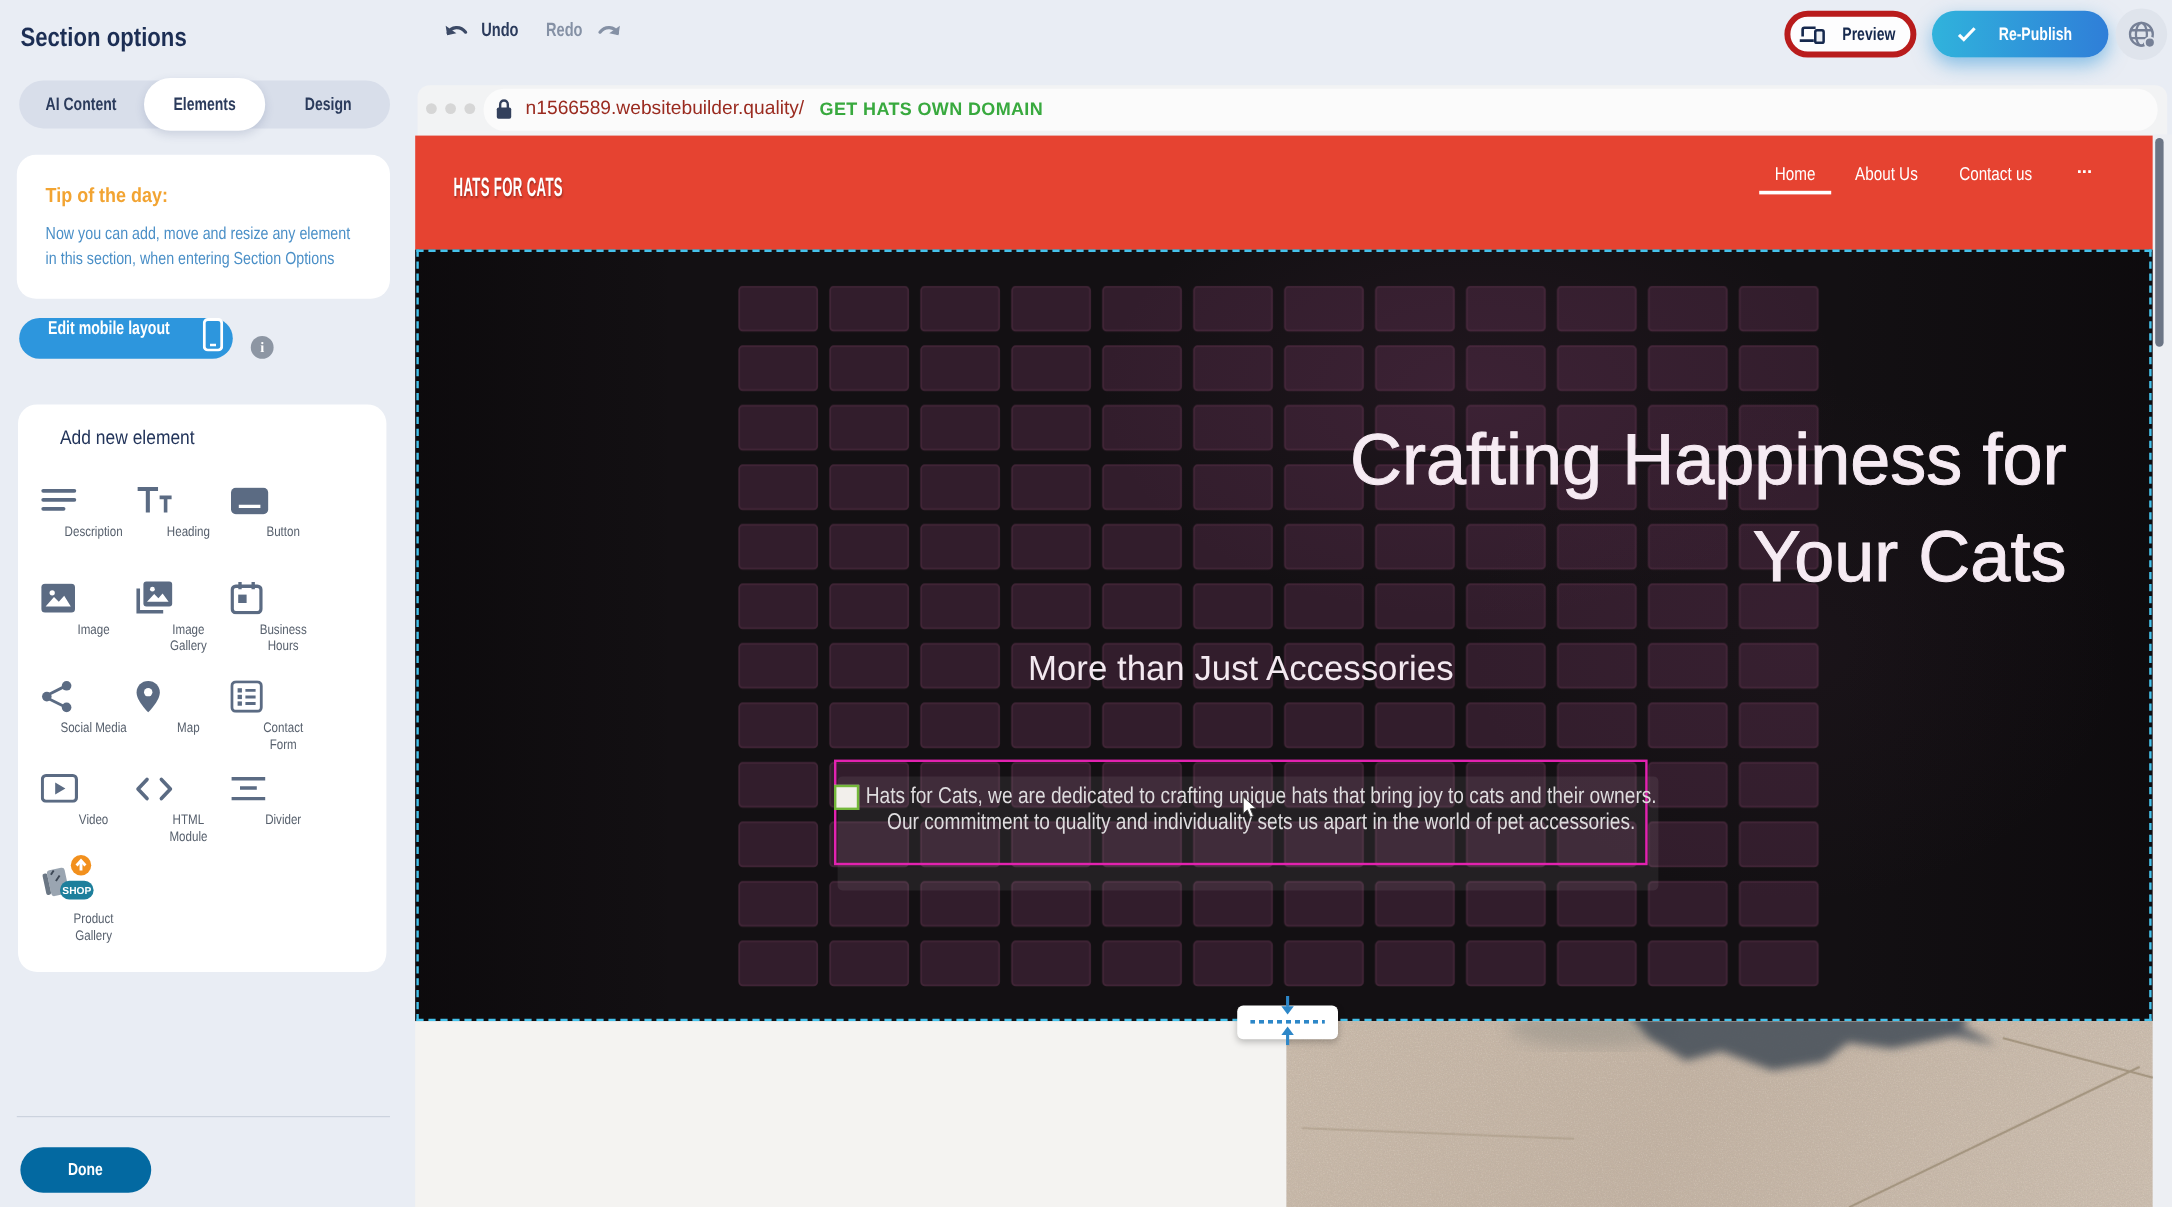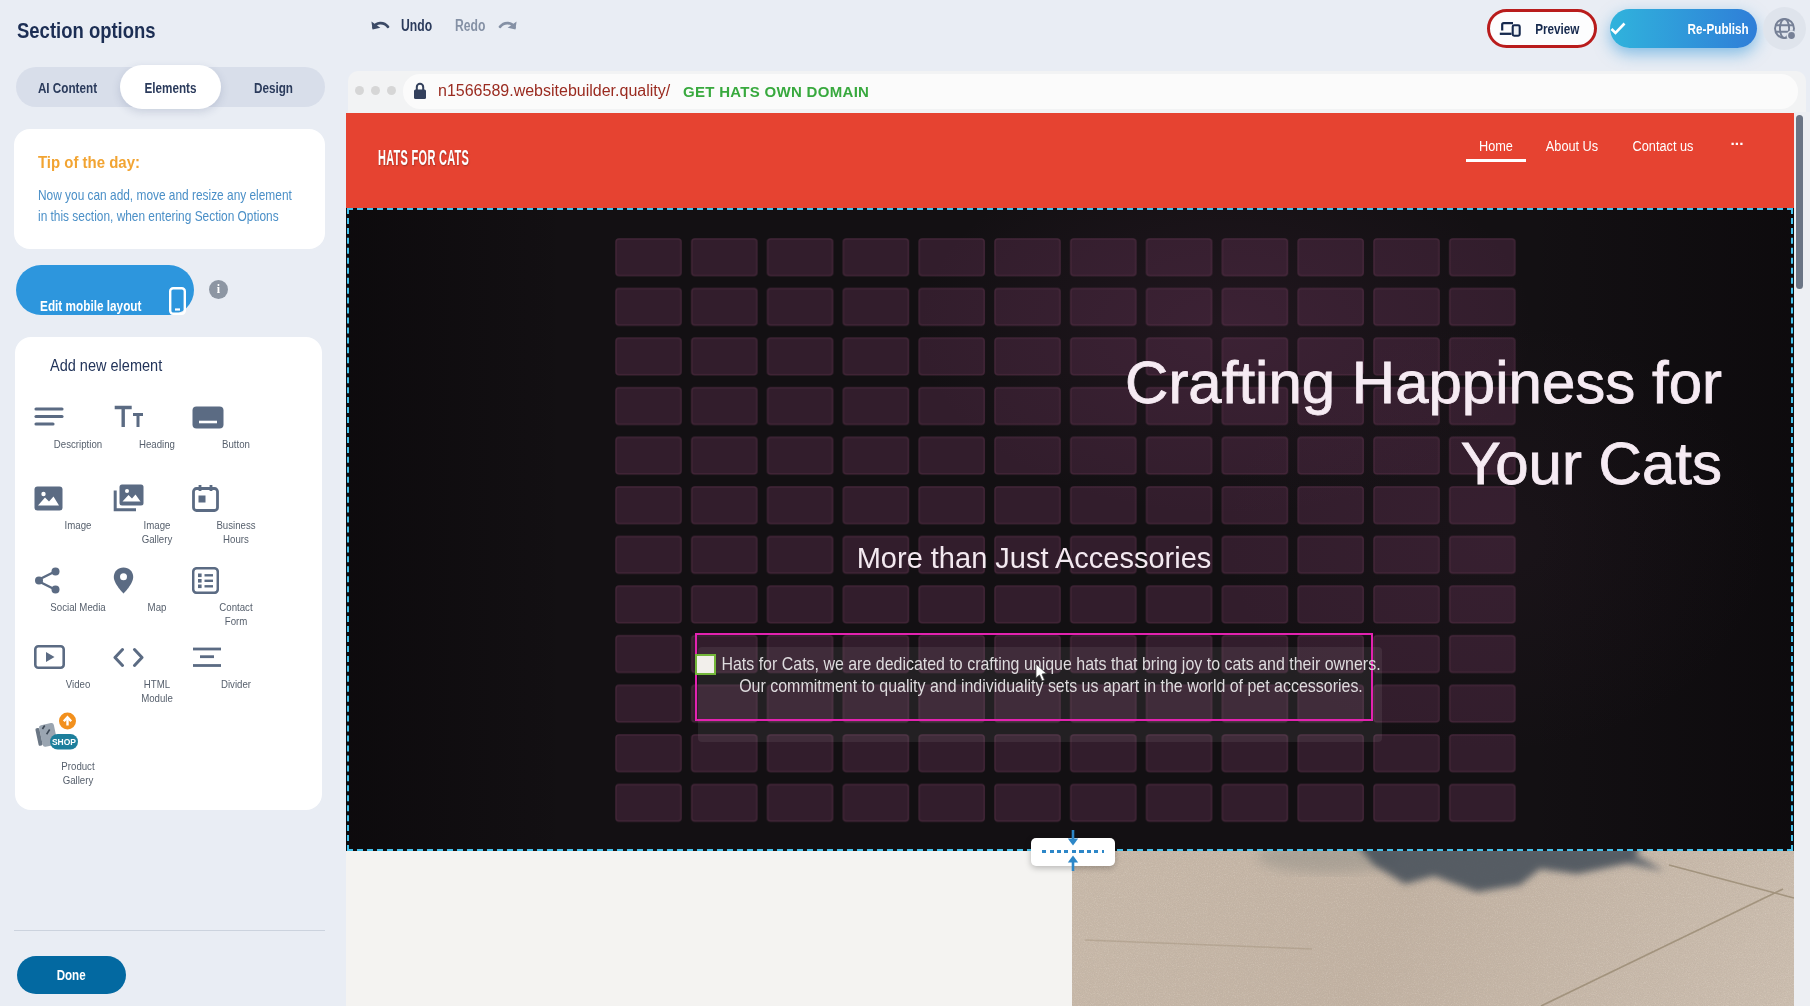--- a/index.html
+++ b/index.html
@@ -20,30 +20,30 @@
   <span style="font-size:16px;font-weight:bold;color:#2b3b5c;display:inline-block;transform:scaleX(0.76);transform-origin:left center;">Undo</span>
 </div>
 <div class="abs" style="left:455px;top:17px;display:flex;align-items:center;gap:8px;">
   <span style="font-size:16px;font-weight:bold;color:#8591a5;display:inline-block;transform:scaleX(0.76);transform-origin:left center;margin-right:-8px;">Redo</span>
   <svg width="23" height="18" viewBox="0 0 23 18">
     <path d="M19.5 10.5 C17 5.2, 9.5 4.2, 5 9.8" fill="none" stroke="#8591a5" stroke-width="2.7" stroke-linecap="round"></path>
     <path d="M21.6 4.4 L20.4 12.4 L12.7 10.7 Z" fill="#8591a5"></path>
   </svg>
 </div>
 
-<div class="abs" style="left:1487px;top:9px;width:110px;height:39px;background:#fdfdfe;border:3px solid #b91c1c;border-radius:20px;display:flex;align-items:center;justify-content:center;gap:8px;">
+<div class="abs" style="left:1487px;top:9px;width:110px;height:39px;background:#fdfdfe;border:5px solid #b91c1c;border-radius:20px;display:flex;align-items:center;justify-content:center;gap:8px;">
   <svg width="22" height="17" viewBox="0 0 22 17">
     <path d="M3.2 10.5 V4.6 Q3.2 3.1 4.7 3.1 H14" fill="none" stroke="#16294e" stroke-width="2.2"></path>
     <path d="M0.8 13.8 H12.5" stroke="#16294e" stroke-width="2.3"></path>
     <rect x="13.7" y="5.3" width="7" height="10.4" rx="1.4" fill="#eef1f5" stroke="#16294e" stroke-width="2.1"></rect>
   </svg>
   <span style="font-size:15px;font-weight:bold;color:#16294e;display:inline-block;transform:scaleX(0.78);">Preview</span>
 </div>
 
-<div class="abs" style="left:1610px;top:9px;width:147px;height:39px;background:linear-gradient(90deg,#30b3dc,#2f7ed8);border-radius:20px;display:flex;align-items:center;justify-content:space-between;gap:10px;box-shadow:0 6px 16px rgba(47,150,216,0.55);">
+<div class="abs" style="left:1610px;top:9px;width:147px;height:39px;background:linear-gradient(90deg,#30b3dc,#2f7ed8);border-radius:20px;display:flex;align-items:center;justify-content:center;gap:10px;box-shadow:0 6px 16px rgba(47,150,216,0.55);">
   <svg width="16" height="13" viewBox="0 0 16 13">
       <path d="M1.5 7 L5.5 11 L14.5 1.5" fill="none" stroke="#fff" stroke-width="2.6"></path>
     </svg>
   <span style="font-size:15px;font-weight:bold;color:#fff;display:inline-block;transform:scaleX(0.78);">Re-Publish</span>
 </div>
 
 <div class="abs" style="left:1763px;top:7px;width:43px;height:43px;border-radius:50%;background:#dfe4ec;display:flex;align-items:center;justify-content:center;">
   <svg width="25" height="25" viewBox="0 0 25 25">
     <g fill="none" stroke="#768096" stroke-width="1.9">
       <circle cx="12.5" cy="12.5" r="9.5"></circle>
@@ -59,21 +59,21 @@
 <div class="abs" style="left:16px;top:67px;width:309px;height:40px;display:flex;align-items:center;">
   <div style="flex:1;text-align:center;font-size:15px;font-weight:bold;color:#2b3b5c;transform:scaleX(0.78);">AI Content</div>
   <div style="flex:1;text-align:center;font-size:15px;font-weight:bold;color:#2b3b5c;transform:scaleX(0.78);">Elements</div>
   <div style="flex:1;text-align:center;font-size:15px;font-weight:bold;color:#2b3b5c;transform:scaleX(0.78);">Design</div>
 </div>
 
 <div class="abs" style="left:14px;top:129px;width:311px;height:120px;background:#fff;border-radius:16px;"></div>
 <div class="abs" style="left:38px;top:153px;font-size:17px;font-weight:bold;color:#f2a432;transform:scaleX(0.88);transform-origin:left center;white-space:nowrap;">Tip of the day:</div>
 <div class="abs" style="left:38px;top:185px;width:315px;font-size:14.5px;line-height:20.5px;color:#4a8fc7;transform:scaleX(0.82);transform-origin:left top;">Now you can add, move and resize any element in this section, when entering Section Options</div>
 
-<div class="abs" style="left:16px;top:265px;width:178px;height:50px;background:#2d96dd;border-radius:25px;display:flex;align-items:flex-end;justify-content:center;gap:12px;">
+<div class="abs" style="left:16px;top:265px;width:178px;height:34px;background:#2d96dd;border-radius:25px;display:flex;align-items:flex-start;justify-content:center;gap:12px;">
   <span style="font-size:15.5px;font-weight:bold;color:#fff;display:inline-block;transform:scaleX(0.76);transform-origin:center;white-space:nowrap;">Edit mobile layout</span>
   <svg width="17" height="28" viewBox="0 0 17 28">
     <rect x="1.2" y="1.2" width="14.6" height="25.6" rx="3" fill="none" stroke="#fff" stroke-width="2.4"></rect>
     <path d="M6 22.5 h5" stroke="#fff" stroke-width="2.2"></path>
   </svg>
 </div>
 <div class="abs" style="left:209px;top:280px;width:19px;height:19px;border-radius:50%;background:#8d96a3;color:#fff;font-size:12px;font-weight:bold;text-align:center;line-height:19px;font-family:'Liberation Serif',serif;">i</div>
 
 <div class="abs" style="left:15px;top:337px;width:307px;height:473px;background:#fff;border-radius:16px;"></div>
 <div class="abs" style="left:50px;top:356px;font-size:16.5px;color:#22345a;transform:scaleX(0.88);transform-origin:left center;white-space:nowrap;">Add new element</div>

